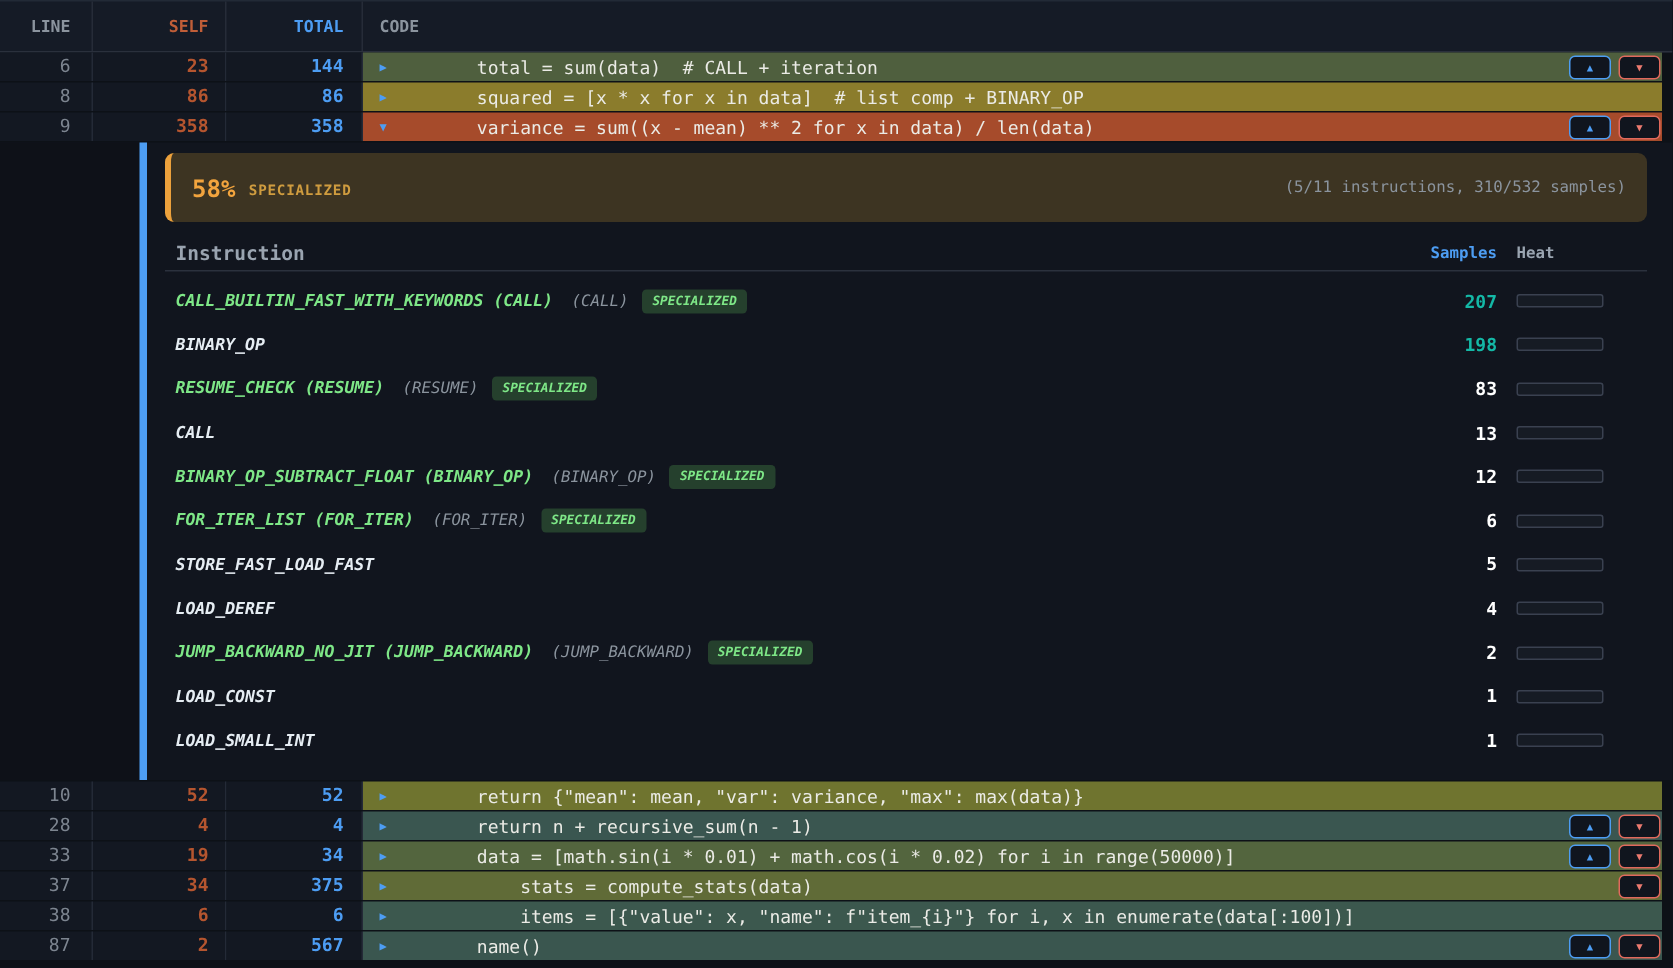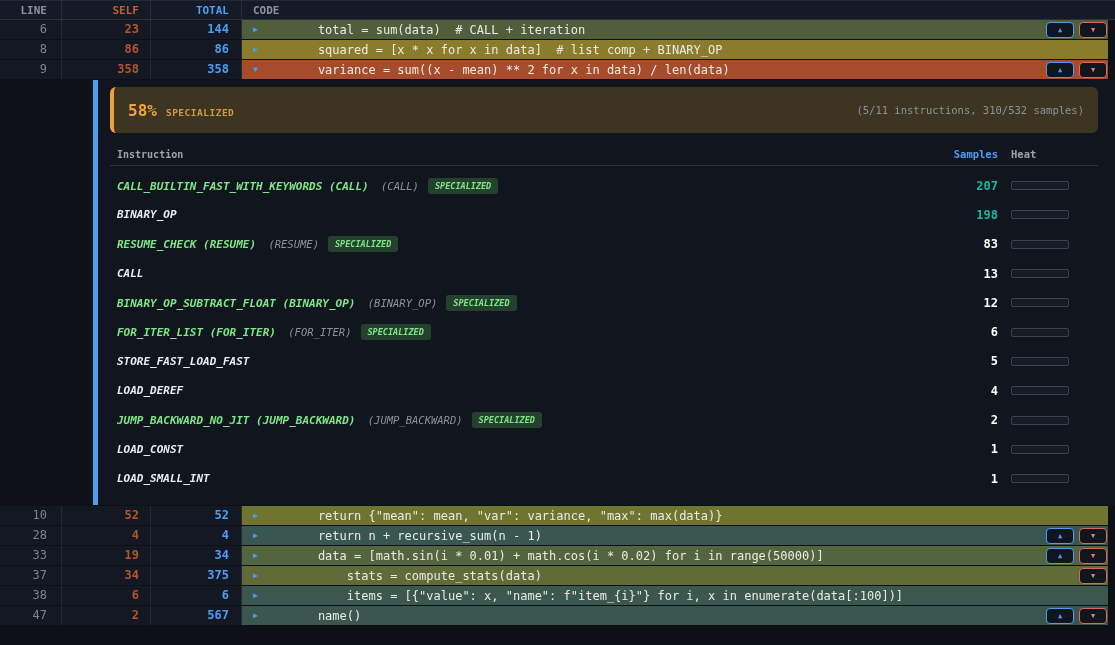--- a/index.html
+++ b/index.html
@@ -4,21 +4,21 @@
 <style>
   * { box-sizing: border-box; }
   html,body { margin:0; padding:0; }
   body {
     width:1115px; height:645px; overflow:hidden;
     background:#0d1117;
     font-family:"DejaVu Sans Mono", monospace;
     color:#e6edf3;
   }
   
-  .hdr-row { display:flex; height:20px; align-items:stretch;
+  .hdr-row { display:flex; height:35px; align-items:stretch;
     background:#151b26; border-top:1px solid #222a36; border-bottom:1px solid #2a303c; }
   .hdr-cell { display:flex; align-items:center; font-size:11px; font-weight:bold;
     color:#8b949e; border-right:1px solid #262c38; }
   .hdr-line  { width:62px; justify-content:flex-end; padding-right:14px; }
   .hdr-self  { width:89px; justify-content:flex-end; padding-right:11px; color:#c05e38; }
   .hdr-total { width:91px; justify-content:flex-end; padding-right:12px; color:#4d9df3; }
   .hdr-code  { flex:1; padding-left:11px; border-right:none; }
 
   .code-row { display:flex; height:19px; margin-bottom:1px; }
   .c-line, .c-self, .c-total {
@@ -45,21 +45,21 @@
 
   .panel-box { margin-top:7px; height:46px; background:#3d3422;
     border-left:4px solid #eca13c; border-radius:6px;
     display:flex; align-items:center; padding:0 14px; }
   .pct { font-size:16px; font-weight:bold; color:#f2a43e; }
   .pct-label { font-size:9.5px; font-weight:bold; color:#cf9c3f; margin-left:9px; margin-top:4px; letter-spacing:0.5px; }
   .summary { margin-left:auto; color:#8b949e; font-size:10.5px; }
 
   .tbl-head { display:flex; align-items:center; margin-top:10px; height:23px;
     border-bottom:1px solid #2b313d; }
-  .h-instr { flex:1; padding-left:7px; color:#9aa4b0; font-weight:bold; font-size:10px; }
+  .h-instr { flex:1; padding-left:7px; color:#9aa4b0; font-weight:bold; font-size:13px; }
   .h-samples { width:80px; text-align:right; color:#4d9df3; font-weight:bold; font-size:10.5px; }
   .h-heat { width:58px; margin-left:13px; margin-right:29px; color:#9aa4b0; font-weight:bold; font-size:10.5px; }
 
   .instr-rows { margin-top:5px; }
   .instr-row { display:flex; align-items:center; height:29.3px; }
   .iname { flex:1; padding-left:7px; font-size:11px; font-weight:bold; white-space:nowrap;font-style:italic; }
   .spec-name { color:#7ee787; }
   .norm-name { color:#e6edf3; }
   .ibase { color:#8b949e; font-weight:normal; font-size:10.5px; margin-left:6px; }
   .ibadge { display:inline-block; background:#25402d; color:#7ee787; font-size:8.5px;
@@ -300,21 +300,21 @@
     <div class="c-code" style="background: rgb(60, 88, 78);">
       <span class="tri">▶</span>
       <span class="code-text">        items = [{"value": x, "name": f"item_{i}"} for i, x in enumerate(data[:100])]</span>
       <span class="row-btns">
         
         
       </span>
     </div>
   </div>
     <div class="code-row">
-    <div class="c-line">47</div>
+    <div class="c-line">87</div>
     <div class="c-self">2</div>
     <div class="c-total">567</div>
     <div class="c-code" style="background: rgb(58, 86, 79);">
       <span class="tri">▶</span>
       <span class="code-text">    name()</span>
       <span class="row-btns">
         <span class="btn up">▲</span>
         <span class="btn down">▼</span>
       </span>
     </div>

